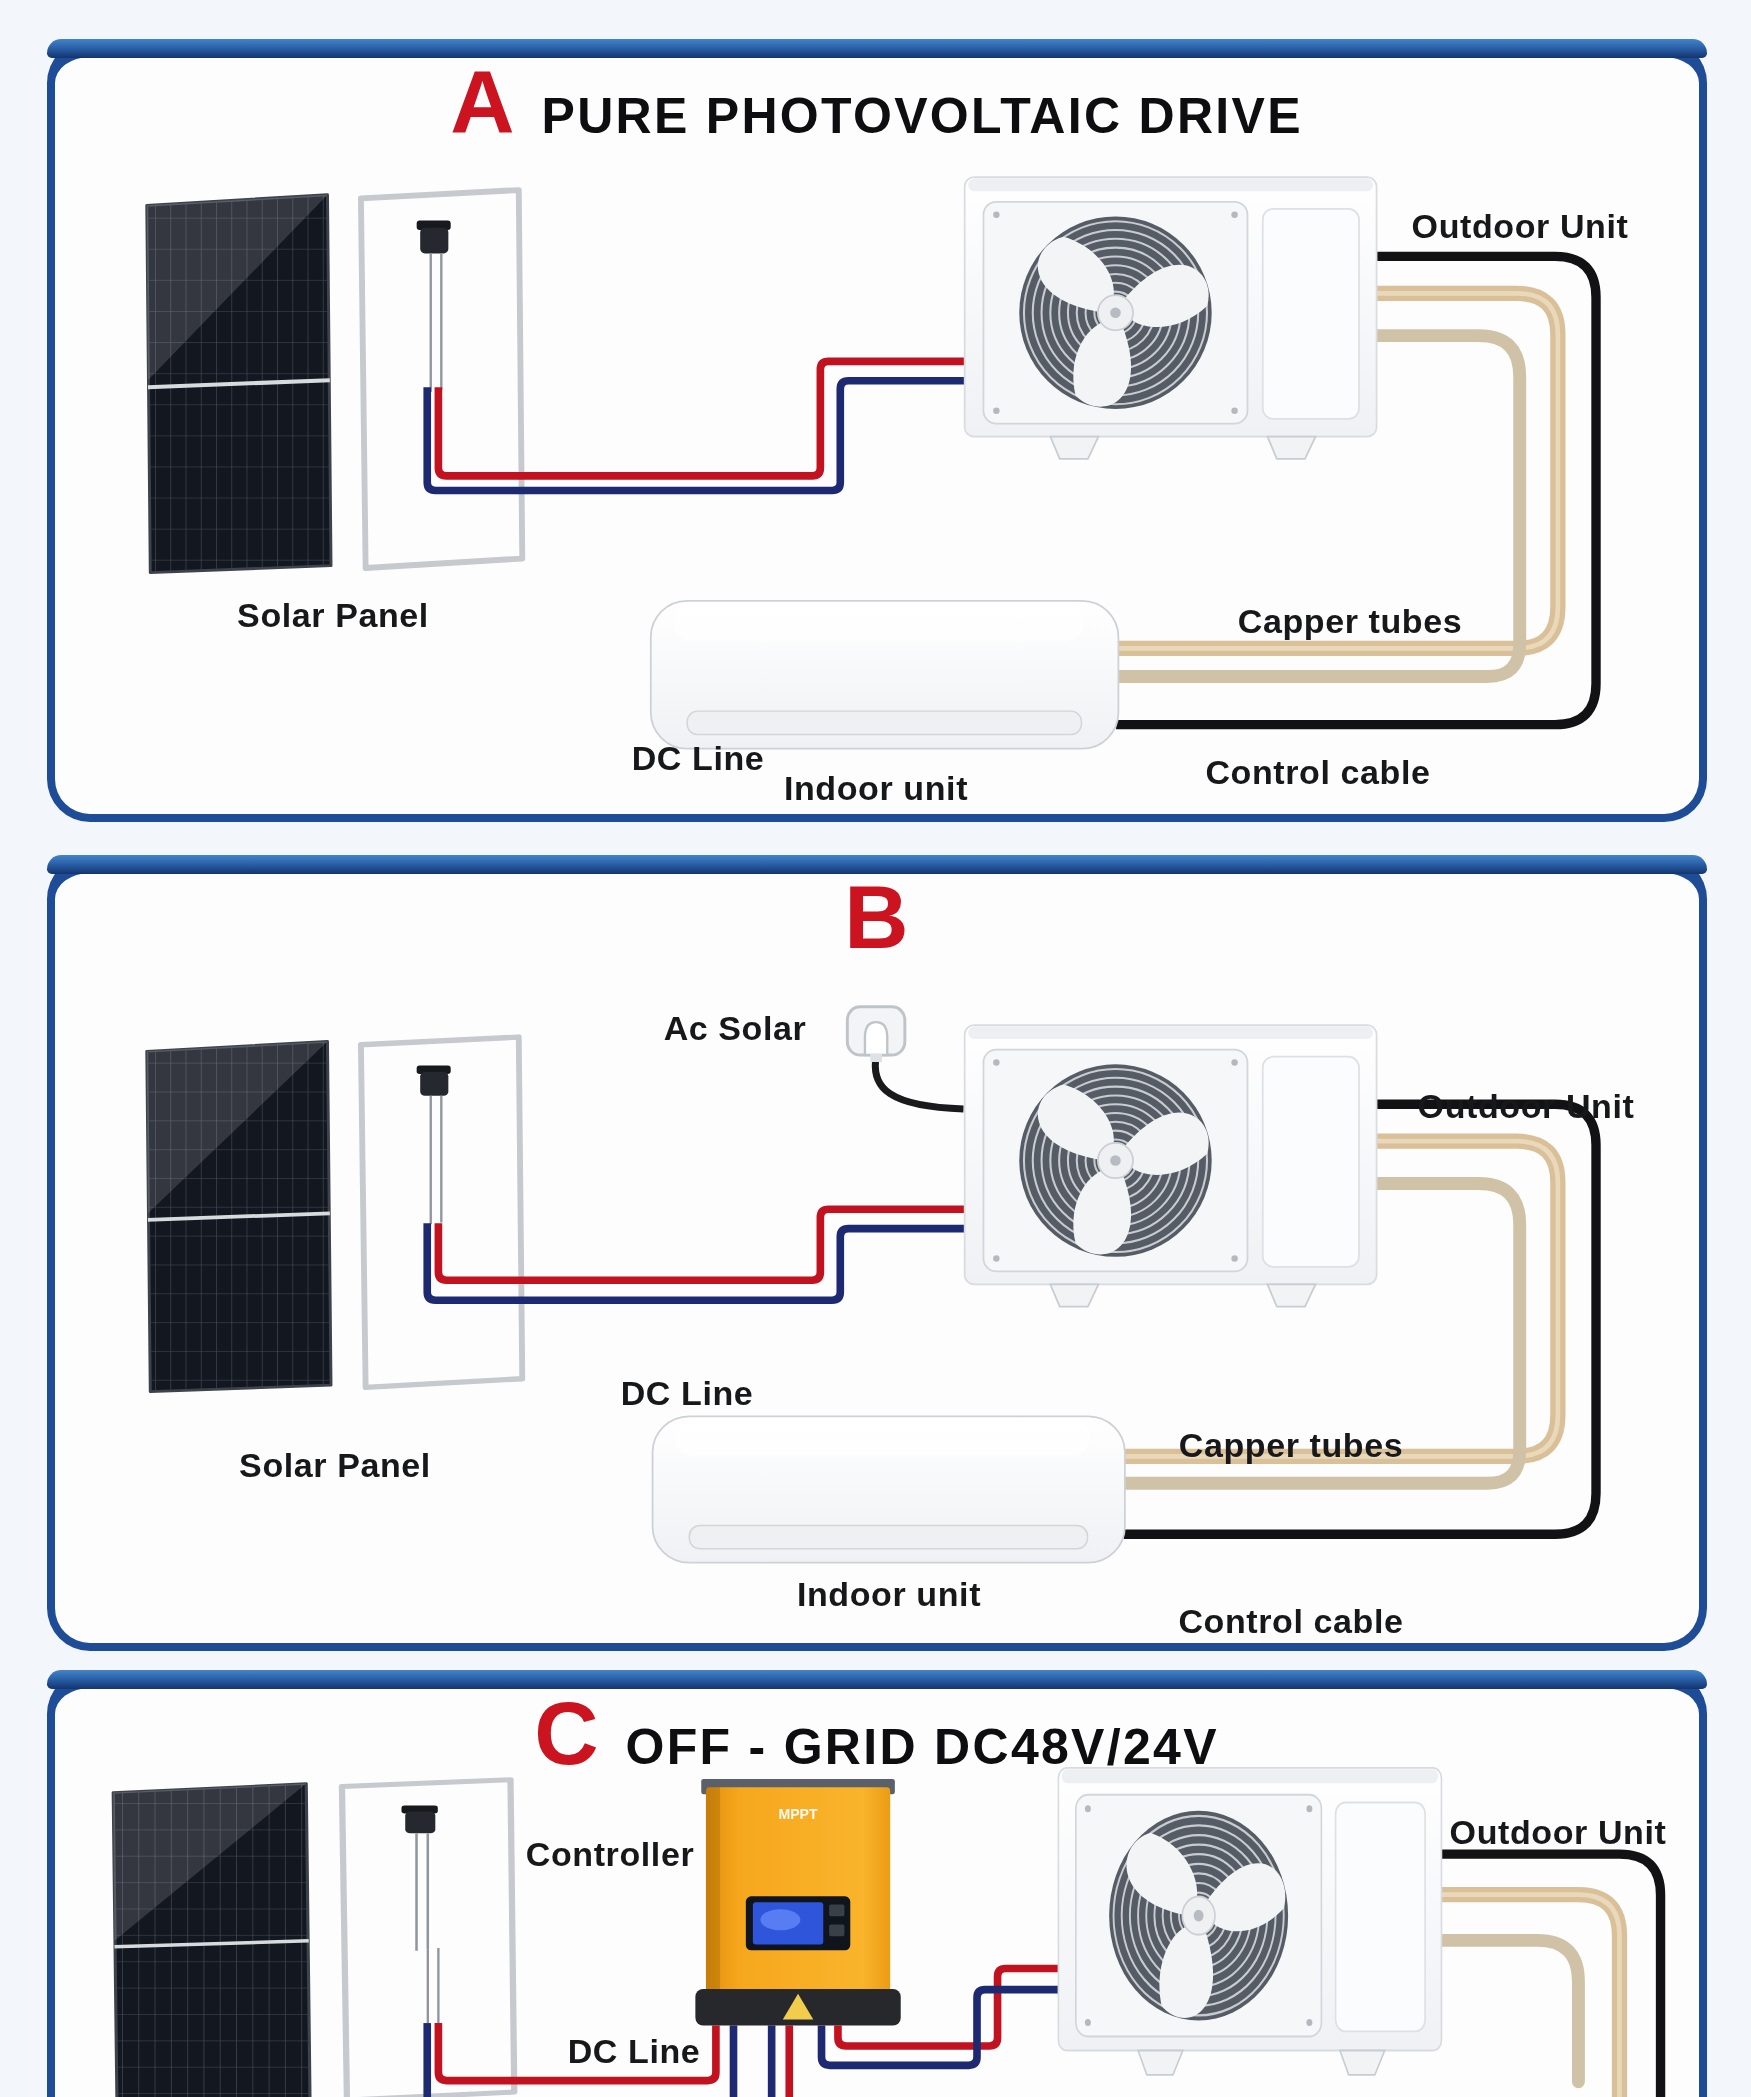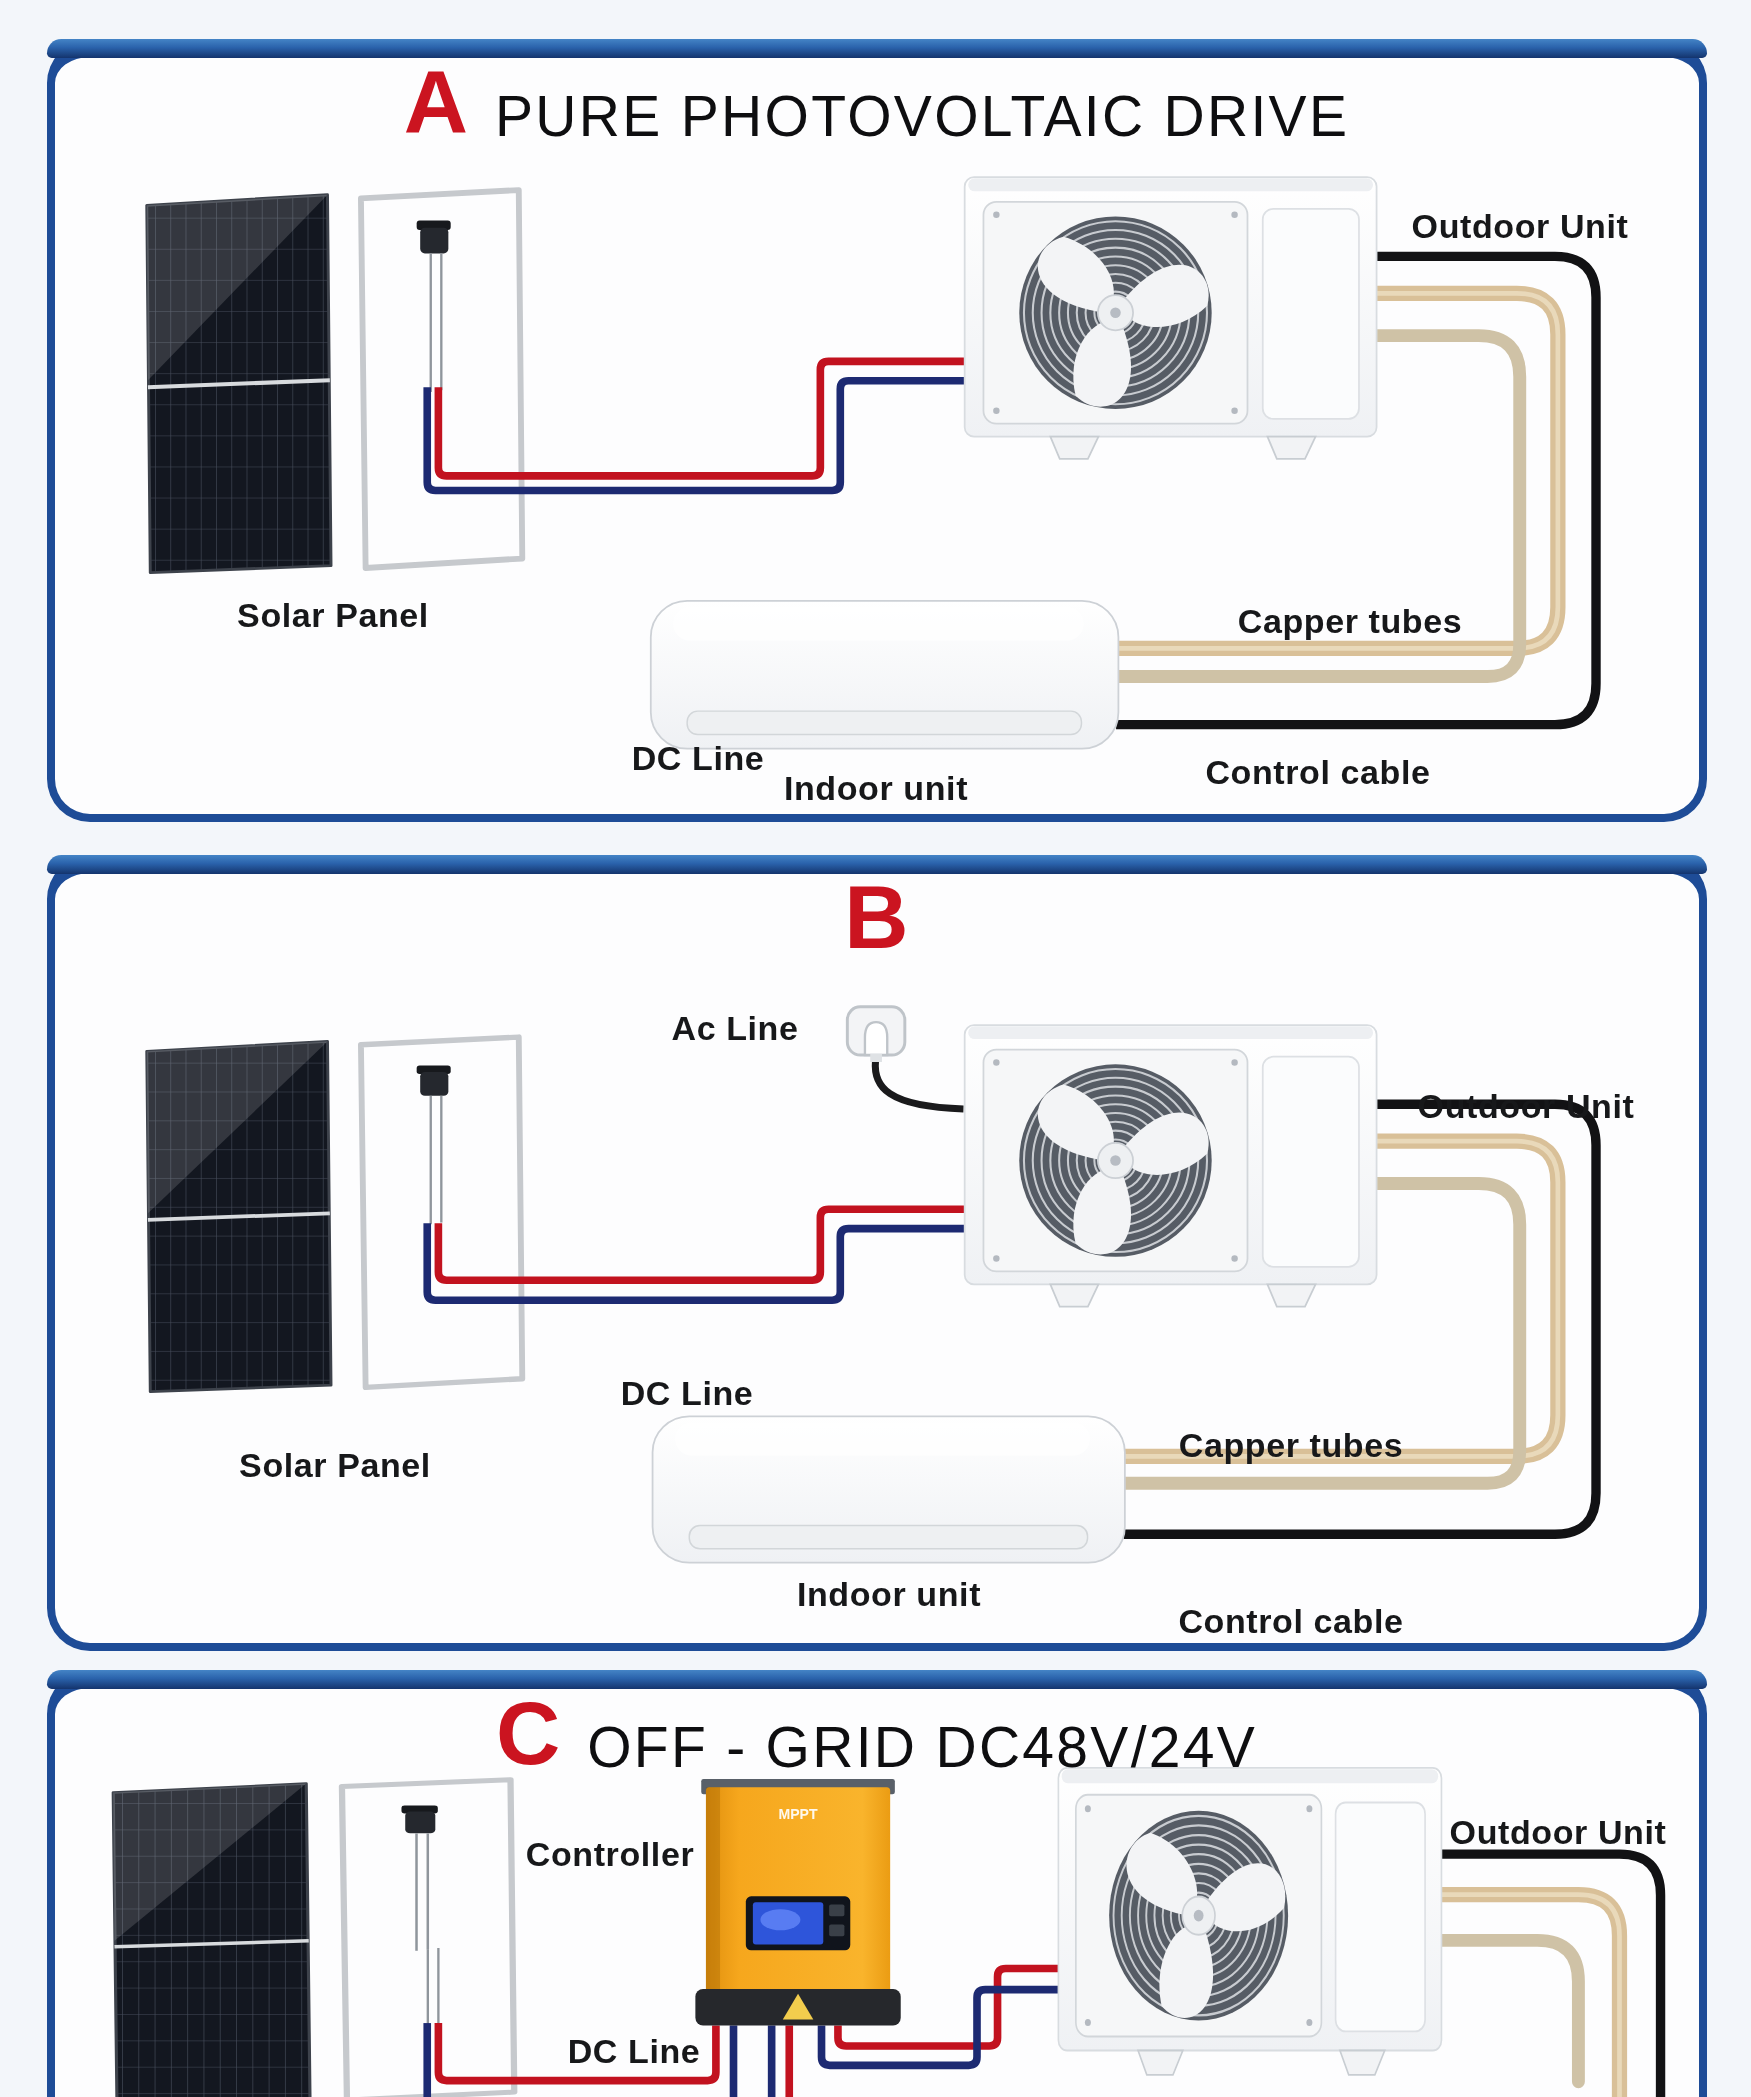--- a/index.html
+++ b/index.html
@@ -11,21 +11,21 @@
   .panel::before{content:"";position:absolute;left:-8.2px;right:-8.2px;top:-17.6px;height:19px;
          border-radius:35px 35px 11.7px 11.7px;
          background:linear-gradient(180deg,#4484c6 0%,#2a62ab 45%,#14346d 100%);}
   .panel-a{left:47px;top:40px;width:1660px;height:782px;}
   .panel-b{left:47px;top:856px;width:1660px;height:795px;}
   .panel-c{left:47px;top:1671px;width:1660px;height:528px;border-bottom:none;border-radius:43px 43px 0 0;}
   
   .title{position:absolute;left:55px;width:1643px;height:100px;display:flex;
          align-items:center;justify-content:center;gap:27px;pointer-events:none;}
   .title .letter{font-size:89px;font-weight:800;color:#cb1420;line-height:1;}
-  .title .text{font-size:57px;font-weight:400;color:#0e0e10;letter-spacing:2.3px;line-height:1;margin-top:28px;}
+  .title .text{font-size:50px;font-weight:700;color:#0e0e10;letter-spacing:2.3px;line-height:1;margin-top:28px;}
   .title-a{top:52px;}
   .title-b{top:867px;}
   .title-c{top:1683px;}
   
   .lbl{position:absolute;transform:translate(-50%,-50%);font-size:34px;font-weight:700;
        color:#17181a;white-space:nowrap;letter-spacing:0.6px;text-align:center;}
   .gfx{position:absolute;left:0;top:0;}
 </style>
 </head>
 <body>
@@ -189,21 +189,21 @@
     <span class="text">OFF - GRID DC48V/24V</span>
   </div>
 
   <div class="lbl" style="left:1520px;top:226px">Outdoor Unit</div>
   <div class="lbl" style="left:333px;top:615px">Solar Panel</div>
   <div class="lbl" style="left:698px;top:758px">DC Line</div>
   <div class="lbl" style="left:876px;top:788px">Indoor unit</div>
   <div class="lbl" style="left:1350px;top:621px">Capper tubes</div>
   <div class="lbl" style="left:1318px;top:772px">Control cable</div>
 
-  <div class="lbl" style="left:735px;top:1028px">Ac Line</div>
+  <div class="lbl" style="left:735px;top:1028px">Ac Solar</div>
   <div class="lbl" style="left:1526px;top:1106px">Outdoor Unit</div>
   <div class="lbl" style="left:335px;top:1465px">Solar Panel</div>
   <div class="lbl" style="left:687px;top:1393px">DC Line</div>
   <div class="lbl" style="left:889px;top:1594px">Indoor unit</div>
   <div class="lbl" style="left:1291px;top:1445px">Capper tubes</div>
   <div class="lbl" style="left:1291px;top:1621px">Control cable</div>
 
   <div class="lbl" style="left:610px;top:1854px">Controller</div>
   <div class="lbl" style="left:1558px;top:1832px">Outdoor Unit</div>
   <div class="lbl" style="left:634px;top:2051px">DC Line</div>

